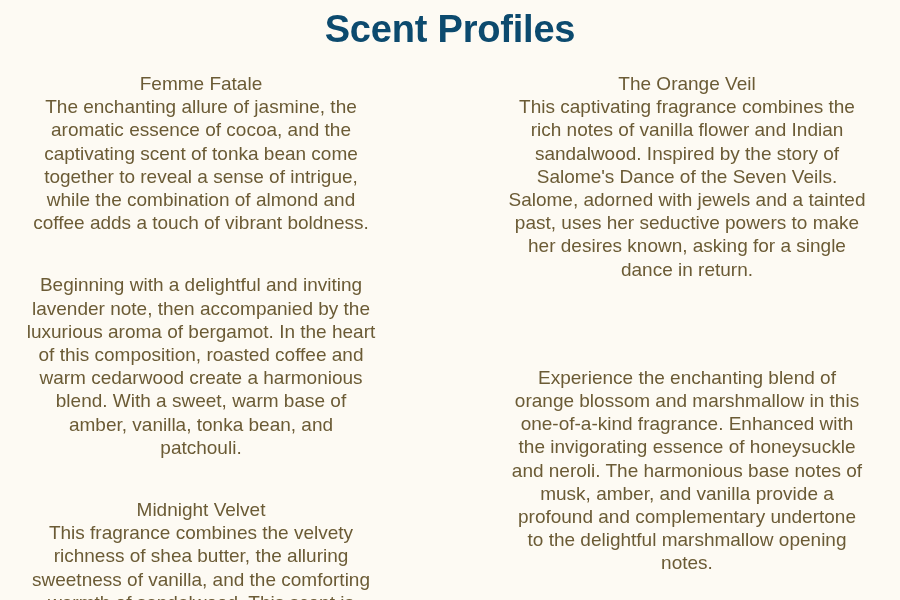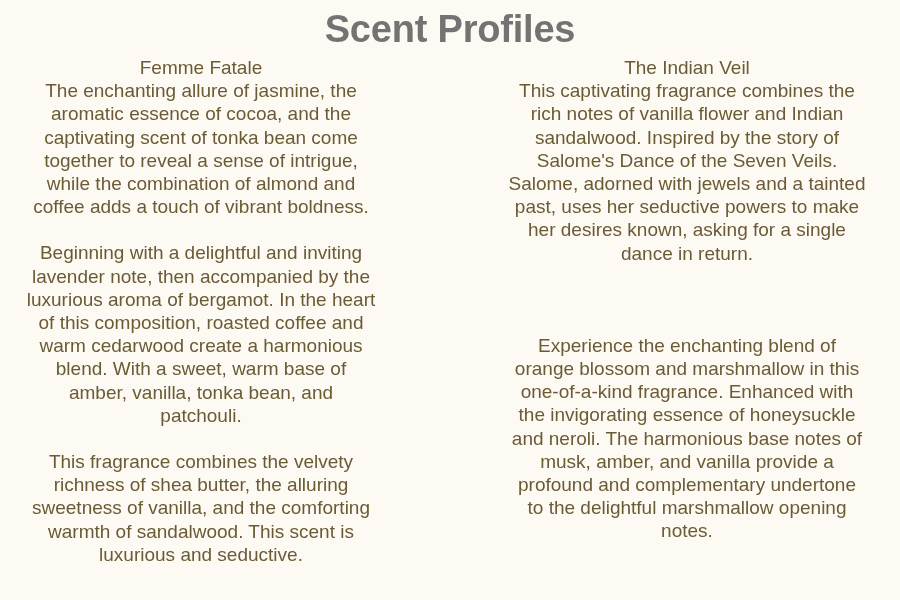--- a/index.html
+++ b/index.html
@@ -17,21 +17,21 @@
     position: relative;
     width: 900px;
     height: 600px;
     background: #fdfaf3;
     box-sizing: border-box;
   }
   .page-title {
     text-align: center;
     font-size: 38px;
     font-weight: bold;
-    color: #737373;
+    color: #0c4a6e;
     letter-spacing: -0.2px;
     line-height: 44px;
     margin: 0;
     padding-top: 7px;
   }
   .columns {
     display: flex;
     flex-direction: row;
     align-items: flex-start;
     padding-top: 5px;
@@ -46,20 +46,21 @@
   }
   .column-right {
     width: 358px;
     margin-left: 132px;
   }
   .scent-block {
     text-align: center;
     color: #6b5b35;
     font-size: 19px;
     line-height: 23.2px;
+    margin-top: 16px;
   }
   .scent-name {
     display: block;
   }
   .scent-desc {
     display: block;
   }
   .gap-1 { height: 23px; }
   .gap-2 { height: 23px; }
   .gap-r1 { height: 69px; }
@@ -82,29 +83,30 @@
 
       <div class="gap-1"></div>
 
       <div class="scent-block">
         <span class="scent-desc">Beginning with a delightful and inviting lavender note, then accompanied by the luxurious aroma of bergamot. In the heart of this composition, roasted coffee and warm cedarwood create a harmonious blend. With a sweet, warm base of amber, vanilla, tonka bean, and patchouli.</span>
       </div>
 
       <div class="gap-2"></div>
 
       <div class="scent-block">
+        <span class="scent-name">Midnight Velvet</span>
         <span class="scent-desc">This fragrance combines the velvety richness of shea butter, the alluring sweetness of vanilla, and the comforting warmth of sandalwood. This scent is luxurious and seductive.</span>
       </div>
 
     </div>
 
     <div class="column column-right">
 
       <div class="scent-block">
-        <span class="scent-name">The Indian Veil</span>
+        <span class="scent-name">The Orange Veil</span>
         <span class="scent-desc">This captivating fragrance combines the rich notes of vanilla flower and Indian sandalwood. Inspired by the story of Salome's Dance of the Seven Veils. Salome, adorned with jewels and a tainted past, uses her seductive powers to make her desires known, asking for a single dance in return.</span>
       </div>
 
       <div class="gap-r1"></div>
 
       <div class="scent-block">
         <span class="scent-desc">Experience the enchanting blend of orange blossom and marshmallow in this one-of-a-kind fragrance. Enhanced with the invigorating essence of honeysuckle and neroli. The harmonious base notes of musk, amber, and vanilla provide a profound and complementary undertone to the delightful marshmallow opening notes.</span>
       </div>
 
     </div>

